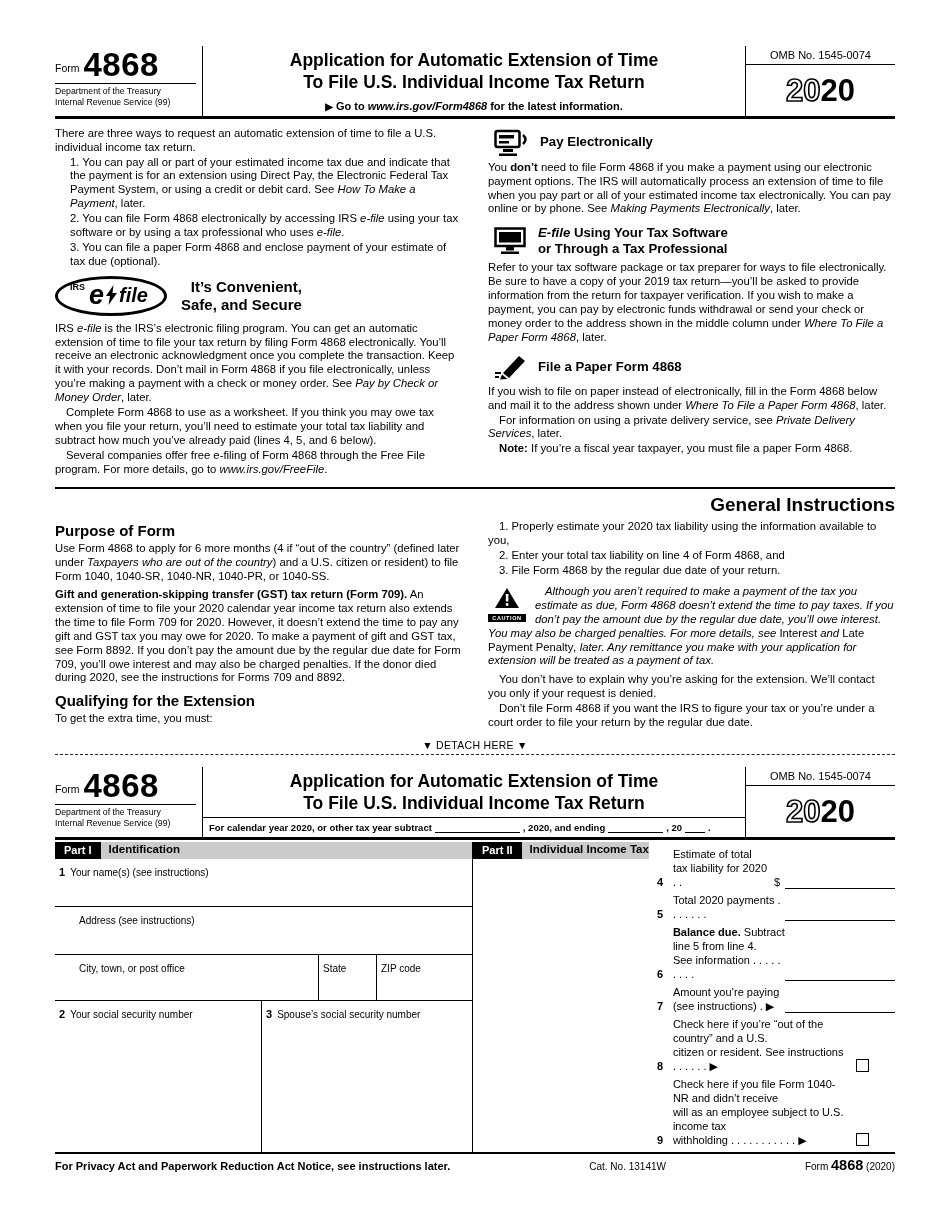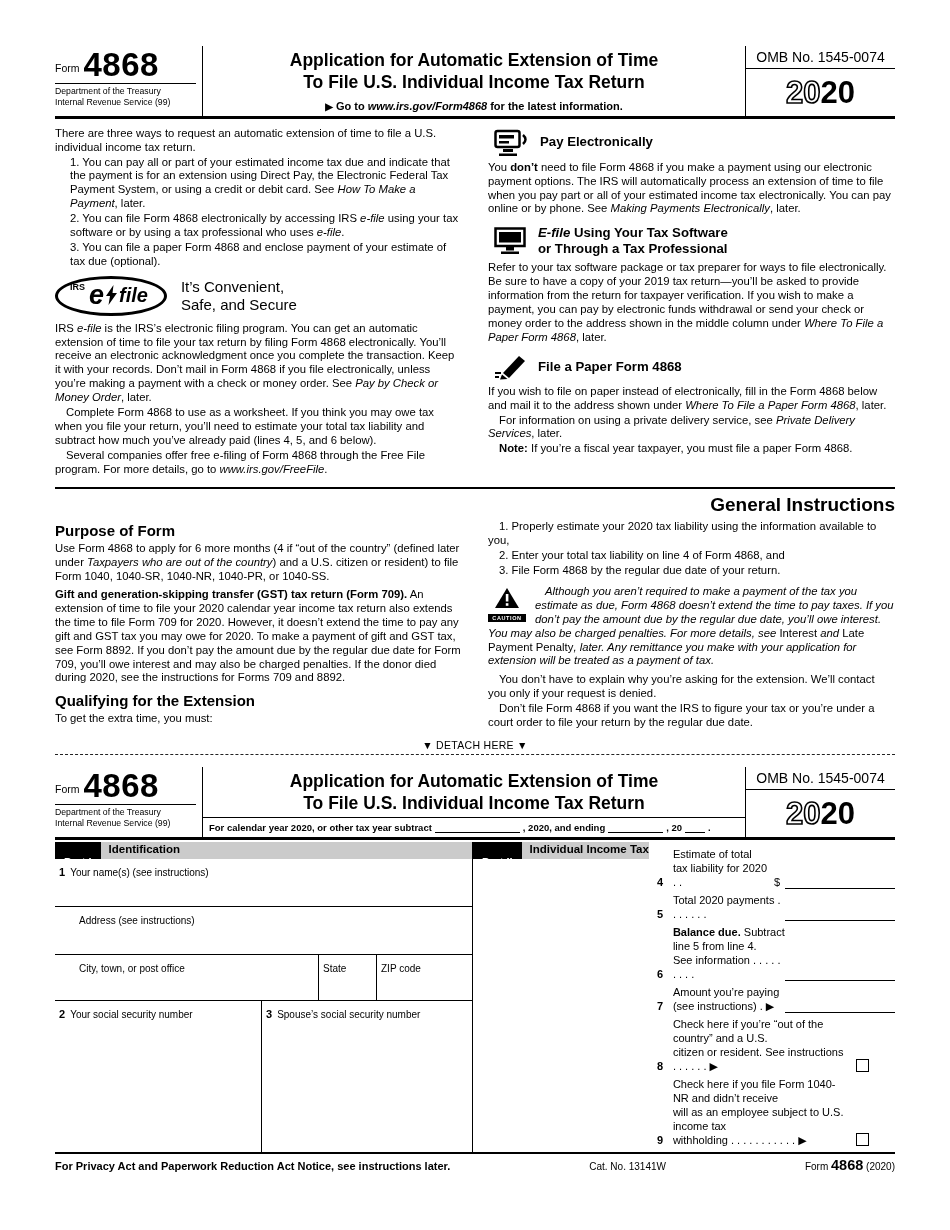--- a/index.html
+++ b/index.html
@@ -21,21 +21,21 @@
   .fh-formline { display:flex; align-items:flex-end; gap:4px; }
   .fh-word { font-size:10.5px; padding-bottom:7px; }
   .fh-num { font-size:33px; font-weight:bold; letter-spacing:0.5px; line-height:1; }
   .fh-rule { border-top:1px solid #000; margin:2px 0 2px; }
   .fh-agency { font-size:8.7px; line-height:1.25; }
   .fh-center { flex:1; display:flex; flex-direction:column; justify-content:center; text-align:center; padding:4px 8px; }
   .fh-title { font-size:17.5px; font-weight:bold; line-height:1.25; }
   .fh-goto { font-size:11px; font-weight:bold; margin-top:6px; }
   .goto-arrow { font-size:10px; }
   .fh-right { width:150px; border-left:1.5px solid #000; display:flex; flex-direction:column; }
-  .fh-omb { font-size:14px; text-align:center; padding:3px 2px; border-bottom:1px solid #000; }
+  .fh-omb { font-size:11px; text-align:center; padding:3px 2px; border-bottom:1px solid #000; }
   .fh-year { flex:1; display:flex; align-items:center; justify-content:center; font-size:31px; font-weight:bold; line-height:1; }
   .yr-o { color:#fff; -webkit-text-stroke:1.6px #000; }
   @supports not (-webkit-text-stroke:1px black) {
     .yr-o { color:#fff; text-shadow:-1.5px 0 #000,1.5px 0 #000,0 -1.5px #000,0 1.5px #000; }
   }
   .fh2-center { flex:1; display:flex; flex-direction:column; }
   .fh2-titles { flex:1; text-align:center; padding:4px 8px 2px; }
   .fh2-cal { border-top:1.5px solid #000; font-size:9.5px; font-weight:bold;
     display:flex; align-items:flex-end; gap:3px; padding:4px 2px 4px 6px; white-space:nowrap; }
   .blank { display:inline-block; border-bottom:1px solid #000; height:11px; }
@@ -48,21 +48,21 @@
 
   .oitem { margin-left:15px; margin-bottom:1px; }
 
   
   .efile-row { display:flex; align-items:center; gap:14px; margin:7px 0 6px; }
   .efile-logo { display:inline-flex; align-items:center; gap:2px;
     border:3px solid #000; border-radius:50%; padding:3px 16px 4px 12px; }
   .efile-irs { font-size:9px; font-weight:bold; margin-right:2px; align-self:flex-start; }
   .efile-e { font-size:27px; font-weight:bold; font-style:italic; line-height:1; }
   .efile-file { font-size:20px; font-weight:bold; font-style:italic; line-height:1; }
-  .efile-heading { font-size:15px; font-weight:normal; line-height:1.2; }
+  .efile-heading { font-size:15px; font-weight:bold; line-height:1.2;text-align:right; }
 
   
   .sec-head { display:flex; align-items:center; gap:12px; margin:2px 0 5px; padding-left:6px; }
   .sec-head.mt { margin-top:9px; }
   .sec-icon { flex:none; display:inline-flex; }
   .sec-title { font-size:13.2px; font-weight:bold; line-height:1.18; }
 
   
   .gi-rule { border-top:2.5px solid #000; margin-top:10px; }
   .gi-title { text-align:right; font-size:19px; font-weight:bold; margin:5px 0 2px; }
@@ -79,21 +79,21 @@
 
   
   .detach-label { text-align:center; font-size:10.5px; margin-top:8px; letter-spacing:0.3px; }
   .dashline { border-top:1.5px dashed #222; margin:3px 0 12px; }
 
   
   .form-body { display:flex; border-bottom:2px solid #000; margin-top:2px; }
   .fb-left { width:418px; border-right:1.5px solid #000; display:flex; flex-direction:column; }
   .fb-right { flex:1; display:flex; flex-direction:row; }
   .part-bar { display:flex; height:17px; flex:none; }
-  .pb-label { background:#000; color:#fff; font-weight:bold; font-size:11px; padding:14px 9px 0; }
+  .pb-label { background:#000; color:#fff; font-weight:bold; font-size:11px; padding:2px 9px 0; }
   .pb-title { flex:1; background:#cbcbcb; font-weight:bold; font-size:11.5px; padding:1px 0 0 8px; }
   .p1row { border-bottom:1px solid #000; }
   .p1label { font-size:10px; }
   .p1num { font-weight:bold; font-size:11px; margin-right:5px; }
   .row-name { height:48px; padding:3px 4px; }
   .row-addr { height:48px; padding:3px 4px 3px 24px; }
   .row-csz  { height:46px; display:flex; }
   .csz-city { flex:1; padding:3px 4px 3px 24px; }
   .csz-state{ width:58px; border-left:1px solid #000; padding:3px 4px; }
   .csz-zip  { width:96px; border-left:1px solid #000; padding:3px 4px; }

